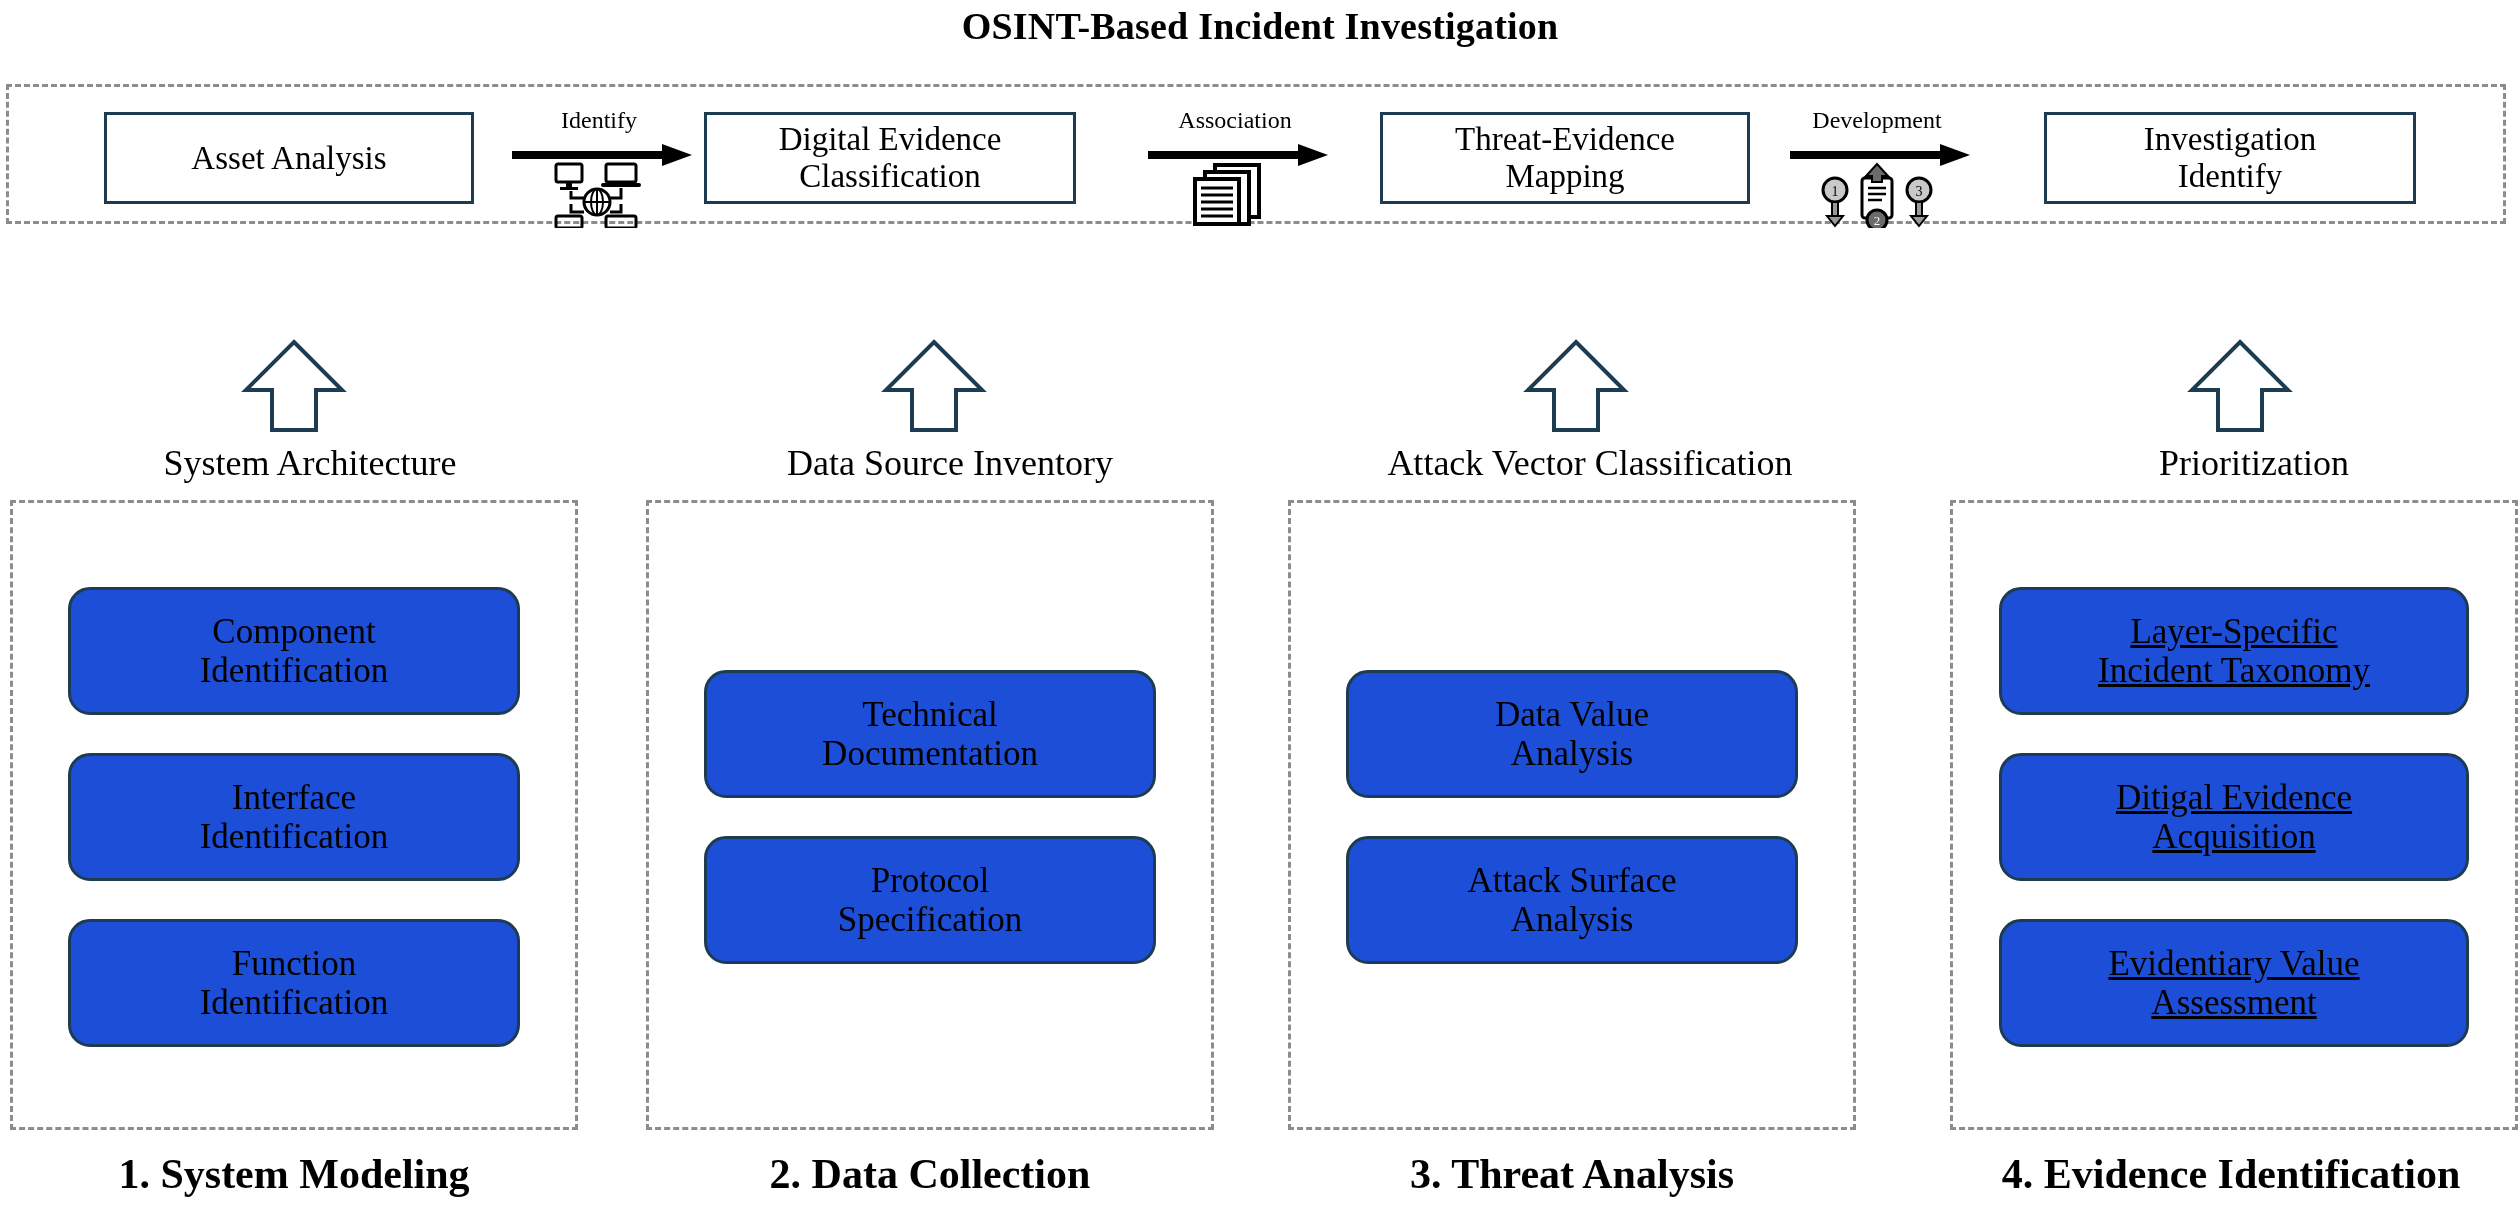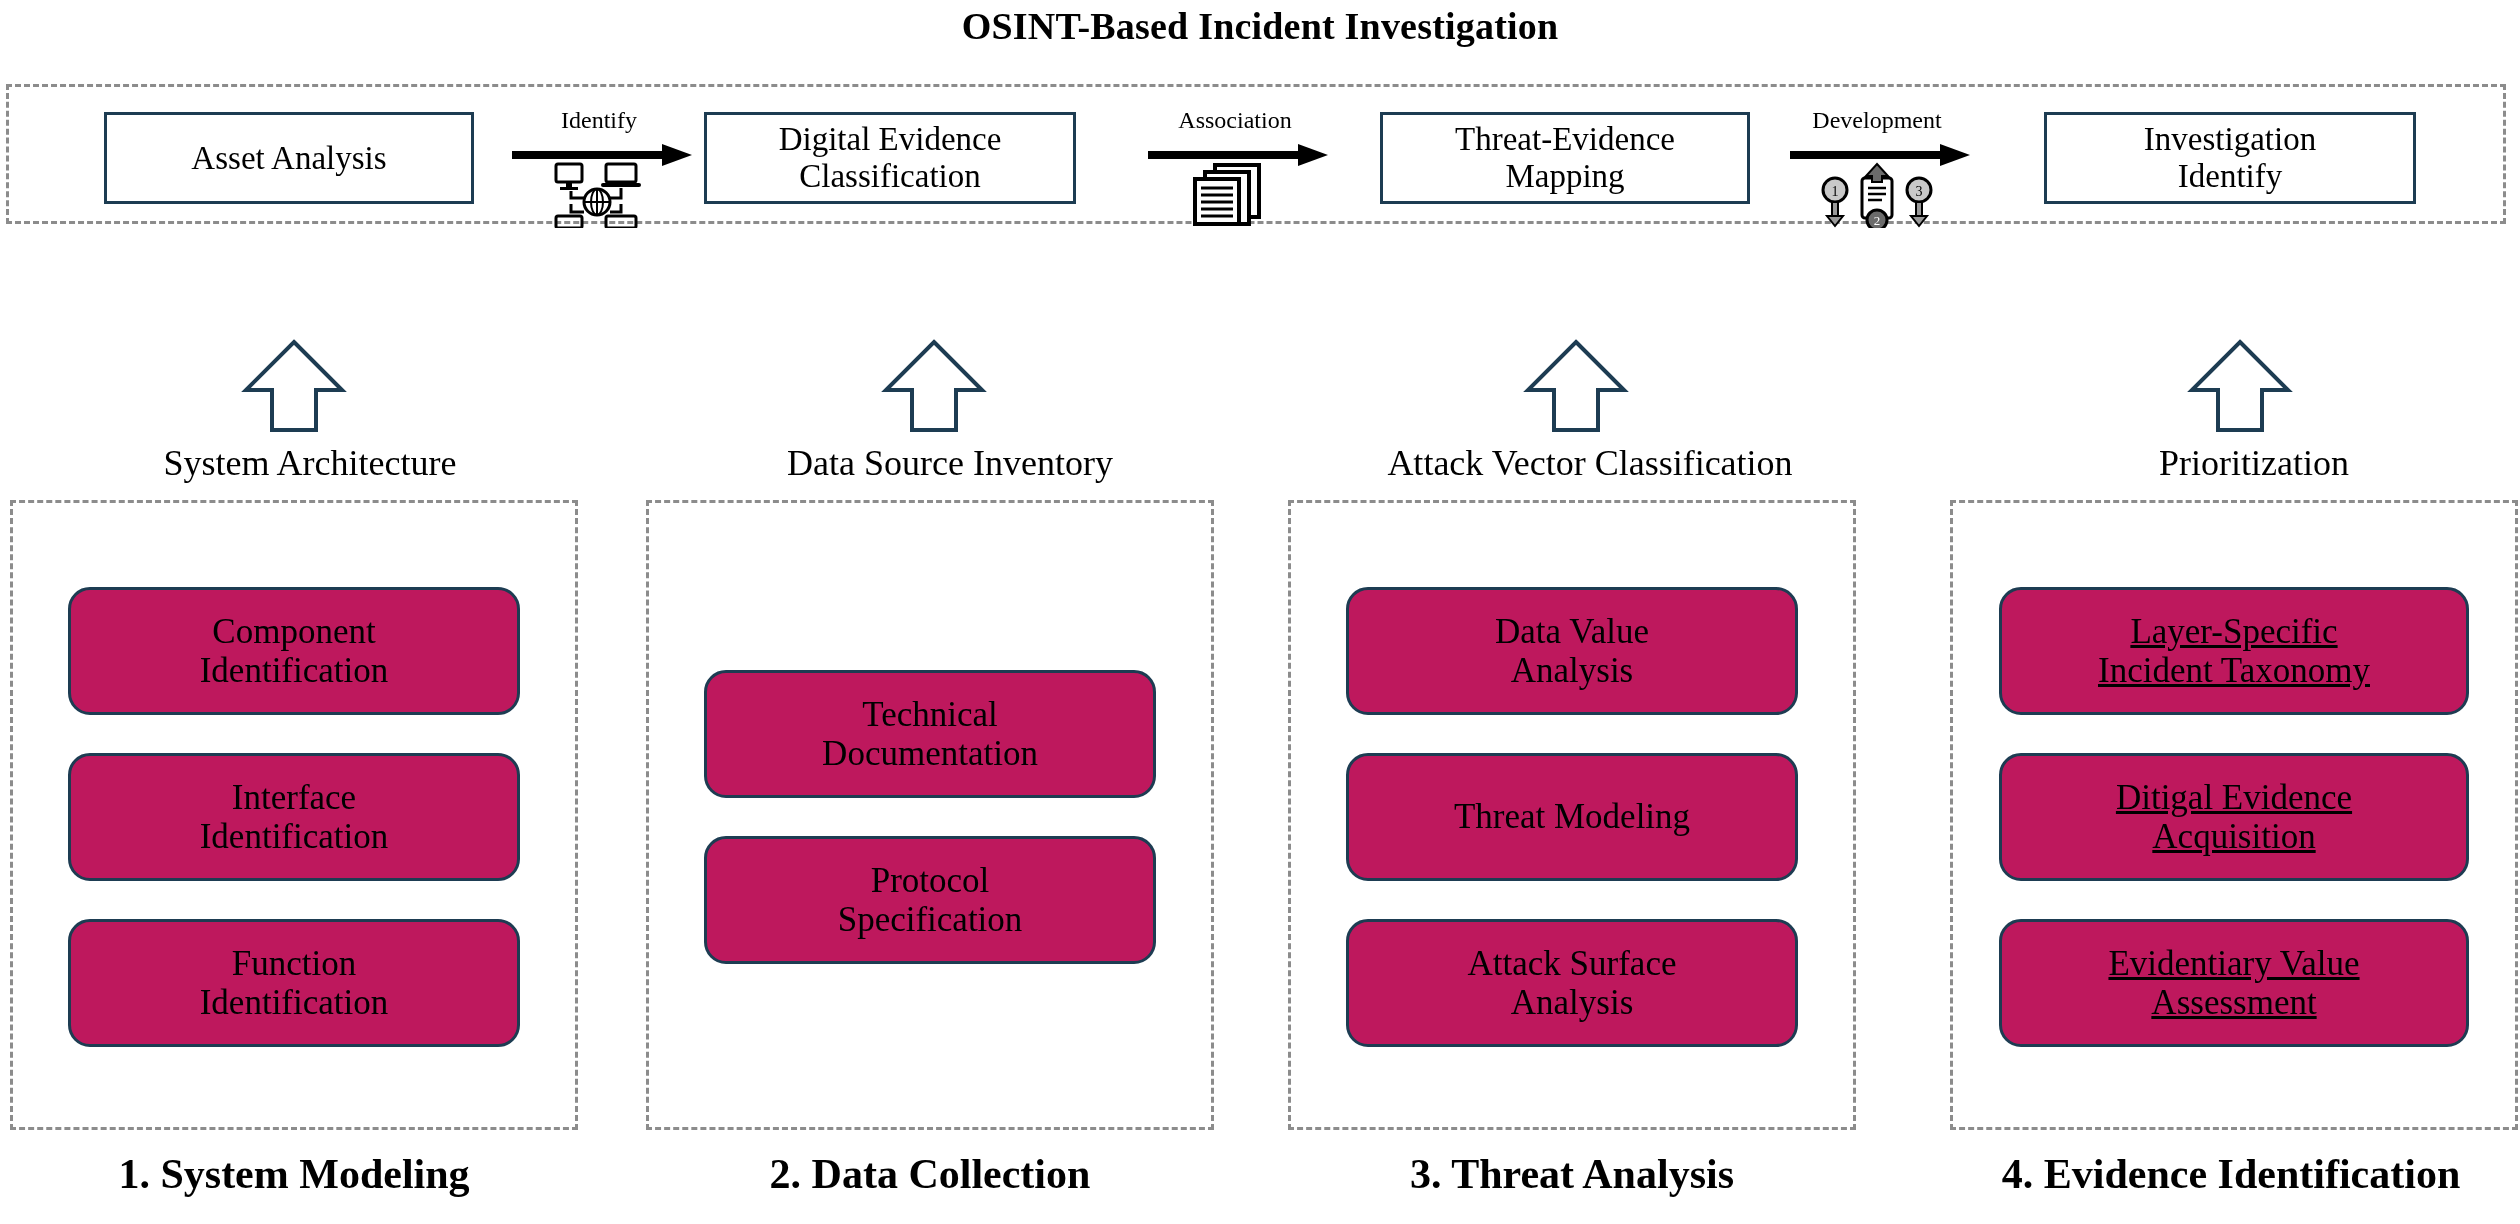--- a/index.html
+++ b/index.html
@@ -69,21 +69,21 @@
   #stage-col-2{left:1288px;}
   #stage-col-3{left:1950px;}
 
   .stage-items{
     position:absolute;left:0;top:0;width:100%;height:100%;
     display:flex;flex-direction:column;align-items:center;
     justify-content:center;gap:38px;padding-top:4px;box-sizing:border-box;
   }
   .stage-item{
     width:452px;height:128px;
-    border:3px solid #1d3c52;border-radius:22px;background:#be185d;
+    border:3px solid #1d3c52;border-radius:22px;background:#1d4ed8;
     box-sizing:border-box;
     display:flex;align-items:center;justify-content:center;
     text-align:center;line-height:1.12;font-size:35px;
   }
   #stage-col-3 .stage-item{width:470px;text-decoration:underline;}
 
   
   .stage-caption{
     position:absolute;top:1146px;height:56px;
     display:flex;align-items:center;justify-content:center;
@@ -262,24 +262,20 @@
 
 <div class="stage-col" id="stage-col-2">
   <div class="stage-items">
     <div class="stage-item">
         <span>
       <span>Data Value</span><br>
       <span>Analysis</span></span>
       </div>
     <div class="stage-item">
         <span>
-      <span>Threat Modeling</span></span>
-      </div>
-    <div class="stage-item">
-        <span>
       <span>Attack Surface</span><br>
       <span>Analysis</span></span>
       </div>
   </div>
 </div>
 
 <div class="stage-col" id="stage-col-3">
   <div class="stage-items">
     <div class="stage-item">
         <span>

